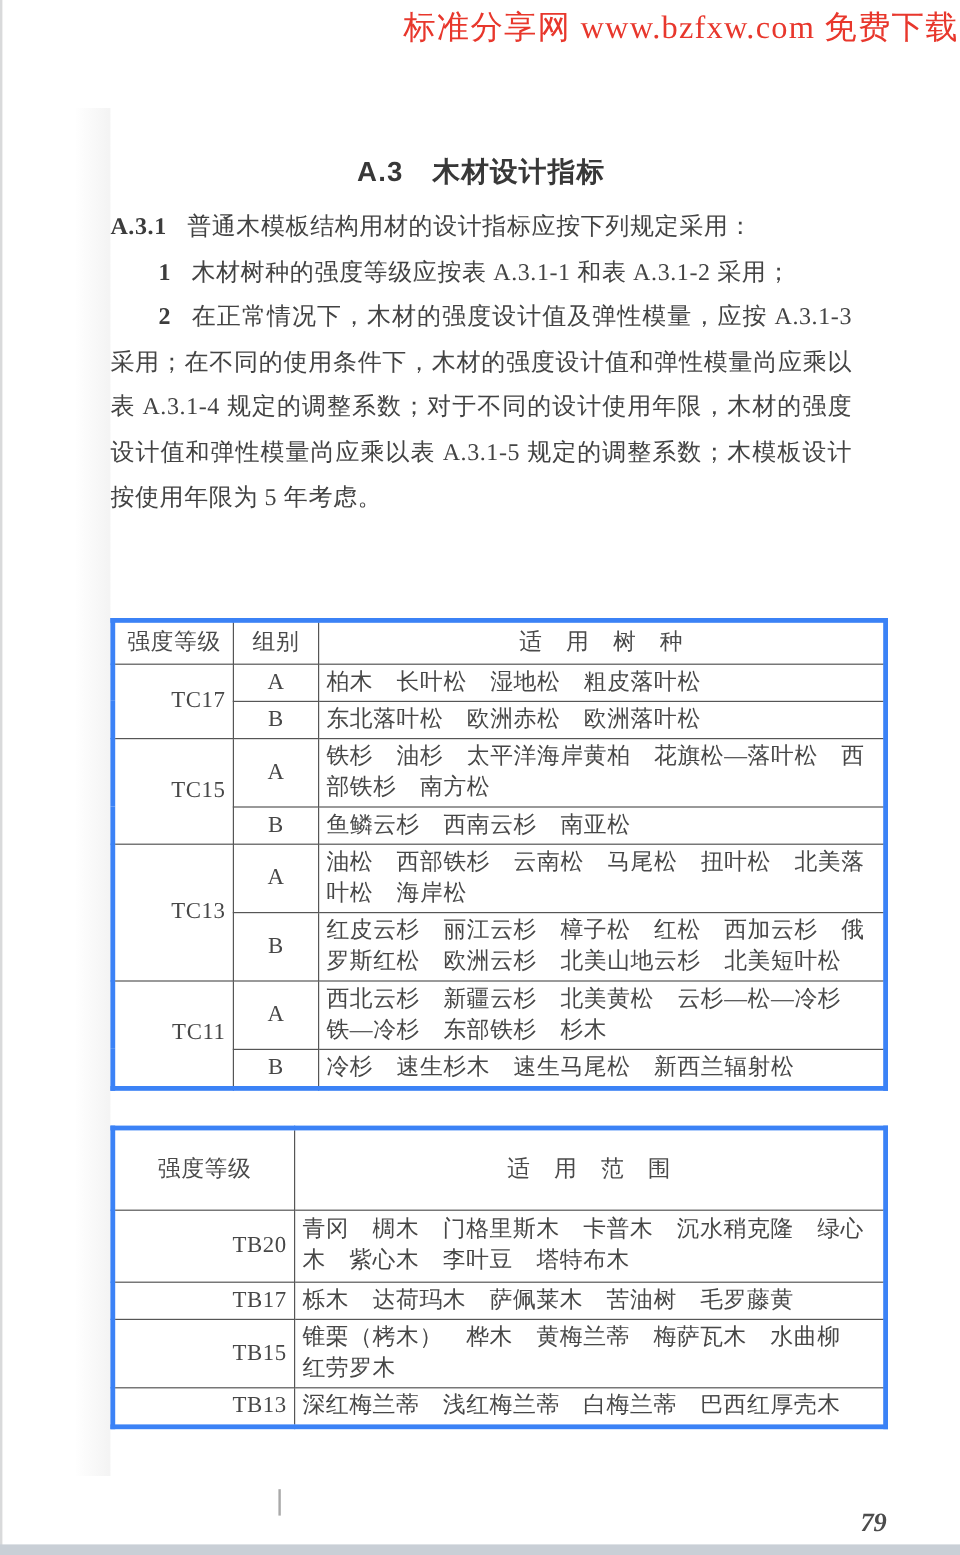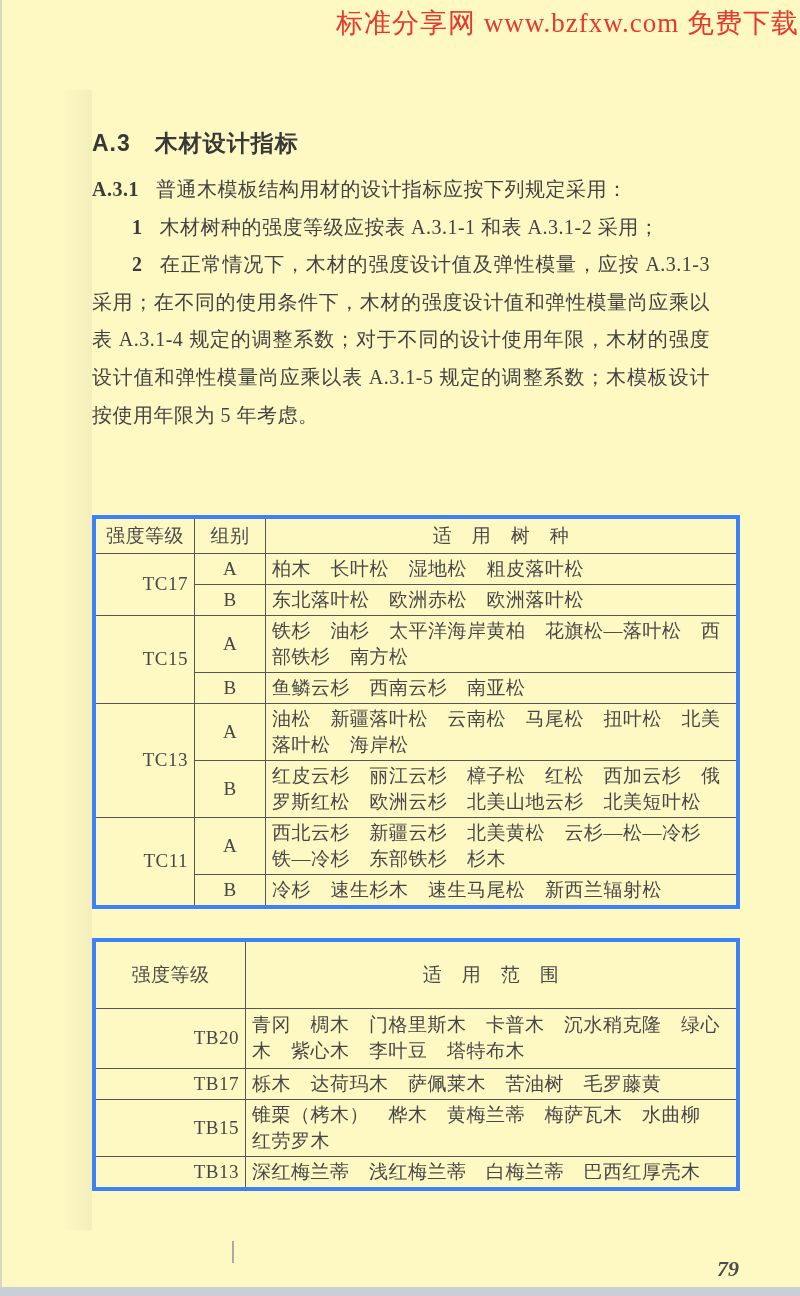--- a/index.html
+++ b/index.html
@@ -1,38 +1,39 @@
 <!DOCTYPE html>
 <html><head>
 <meta charset="utf-8">
 <style>
   html,body{margin:0;padding:0;background:#e9e9e9;}
   .page{
     position:relative;
     width:800px;height:1296px;
     margin:0 auto;
-    background:#fef9c3;
+    background:#ffffff;
     overflow:hidden;
     font-family:"Liberation Serif","DejaVu Serif",serif;
     color:#414141;
   }
   
   .left-edge{position:absolute;left:0;top:0;width:2px;height:1296px;background:#b9bcbe;opacity:.55;}
   .gutter{position:absolute;left:62px;top:90px;width:30px;height:1140px;
     background:linear-gradient(to right,rgba(0,0,0,0),rgba(60,60,60,.06));}
   .bottom-edge{position:absolute;left:0;bottom:0;width:800px;height:9px;background:#c9cfd6;}
   .ink-mark{position:absolute;left:232px;top:1241px;width:2px;height:22px;background:#a9a9a9;}
 
   .watermark{
     position:absolute;top:5px;left:335px;width:465px;
     text-align:center;font-size:27px;letter-spacing:1px;
     font-family:"Liberation Serif",serif;
   }
   .section-title{
     position:absolute;top:128px;left:92px;width:618px;
+    text-align:center;
     font-family:"Liberation Sans","DejaVu Sans",sans-serif;
     font-weight:bold;font-size:23px;color:#383838;
     letter-spacing:1px;
   }
   .body-text{
     position:absolute;top:171px;left:92px;width:618px;
     font-size:20px;line-height:37.6px;text-align:justify;
     letter-spacing:.5px;color:#434343;
   }
   .body-text p{margin:0;}
@@ -125,21 +126,21 @@
       <td class="c-group">A</td>
       <td class="c-species">铁杉　油杉　太平洋海岸黄柏　花旗松—落叶松　西部铁杉　南方松</td>
     </tr>
     <tr class="h-1">
       <td class="c-group">B</td>
       <td class="c-species">鱼鳞云杉　西南云杉　南亚松</td>
     </tr>
     <tr class="h-2">
       <td class="c-grade" rowspan="2">TC13</td>
       <td class="c-group">A</td>
-      <td class="c-species">油松　新疆落叶松　云南松　马尾松　扭叶松　北美落叶松　海岸松</td>
+      <td class="c-species">油松　西部铁杉　云南松　马尾松　扭叶松　北美落叶松　海岸松</td>
     </tr>
     <tr class="h-2">
       <td class="c-group">B</td>
       <td class="c-species">红皮云杉　丽江云杉　樟子松　红松　西加云杉　俄罗斯红松　欧洲云杉　北美山地云杉　北美短叶松</td>
     </tr>
     <tr class="h-2">
       <td class="c-grade" rowspan="2">TC11</td>
       <td class="c-group">A</td>
       <td class="c-species">西北云杉　新疆云杉　北美黄松　云杉—松—冷杉　铁—冷杉　东部铁杉　杉木</td>
     </tr>

